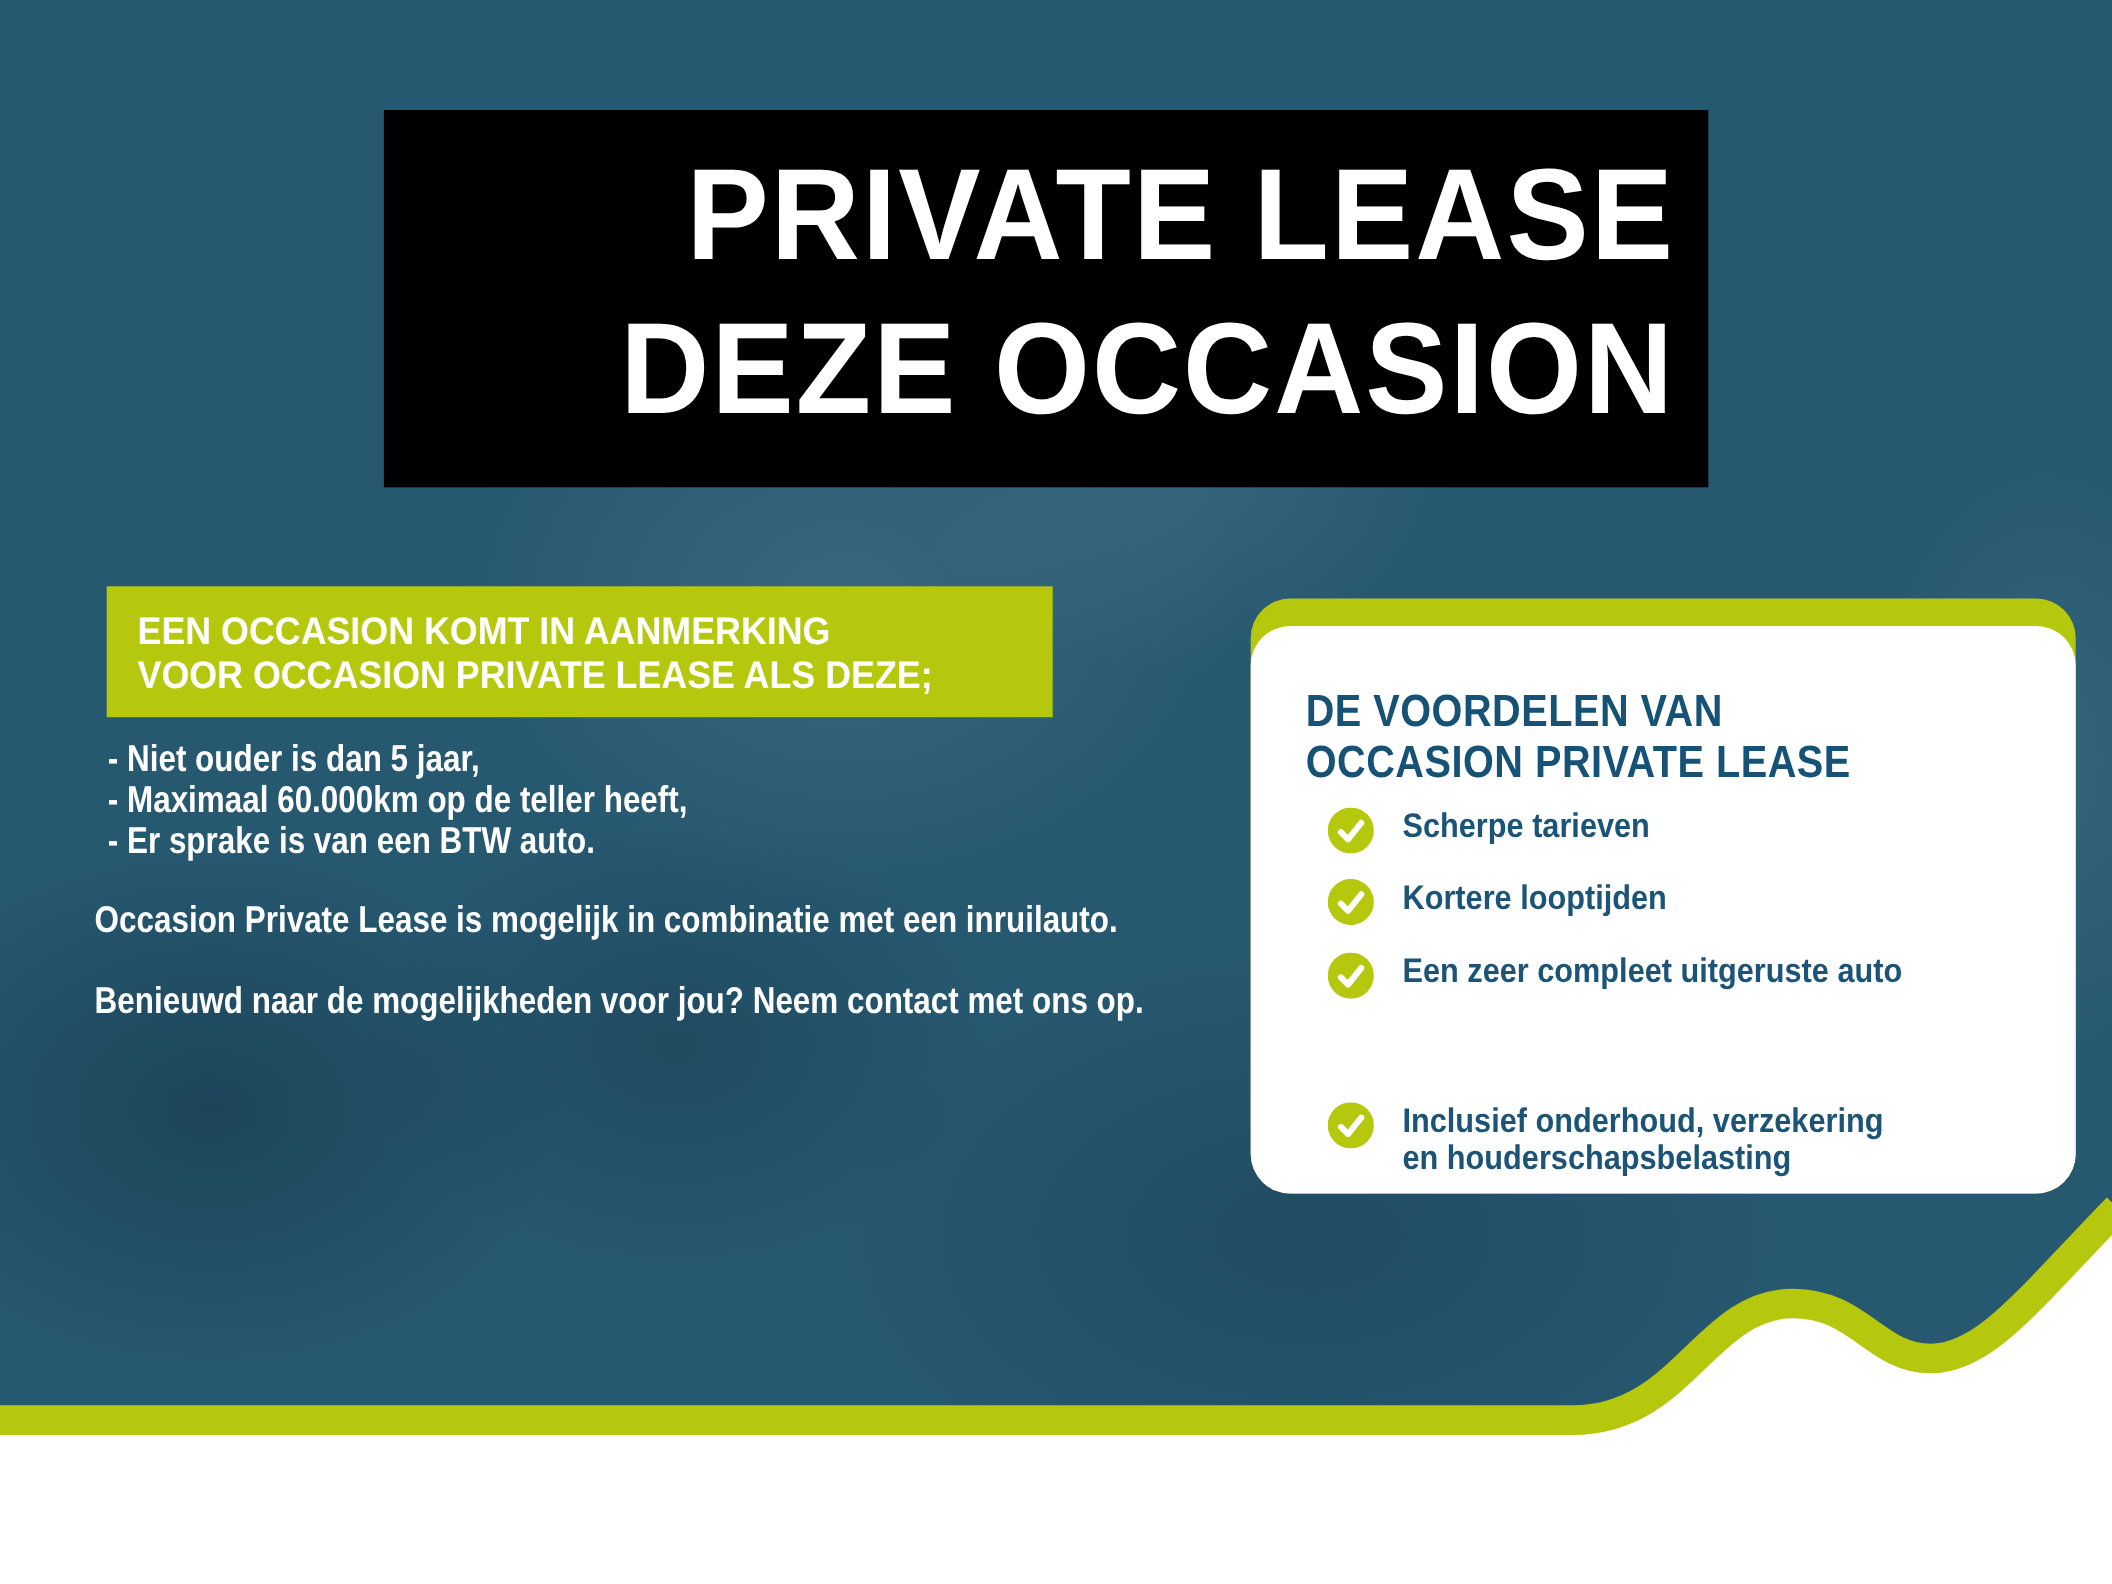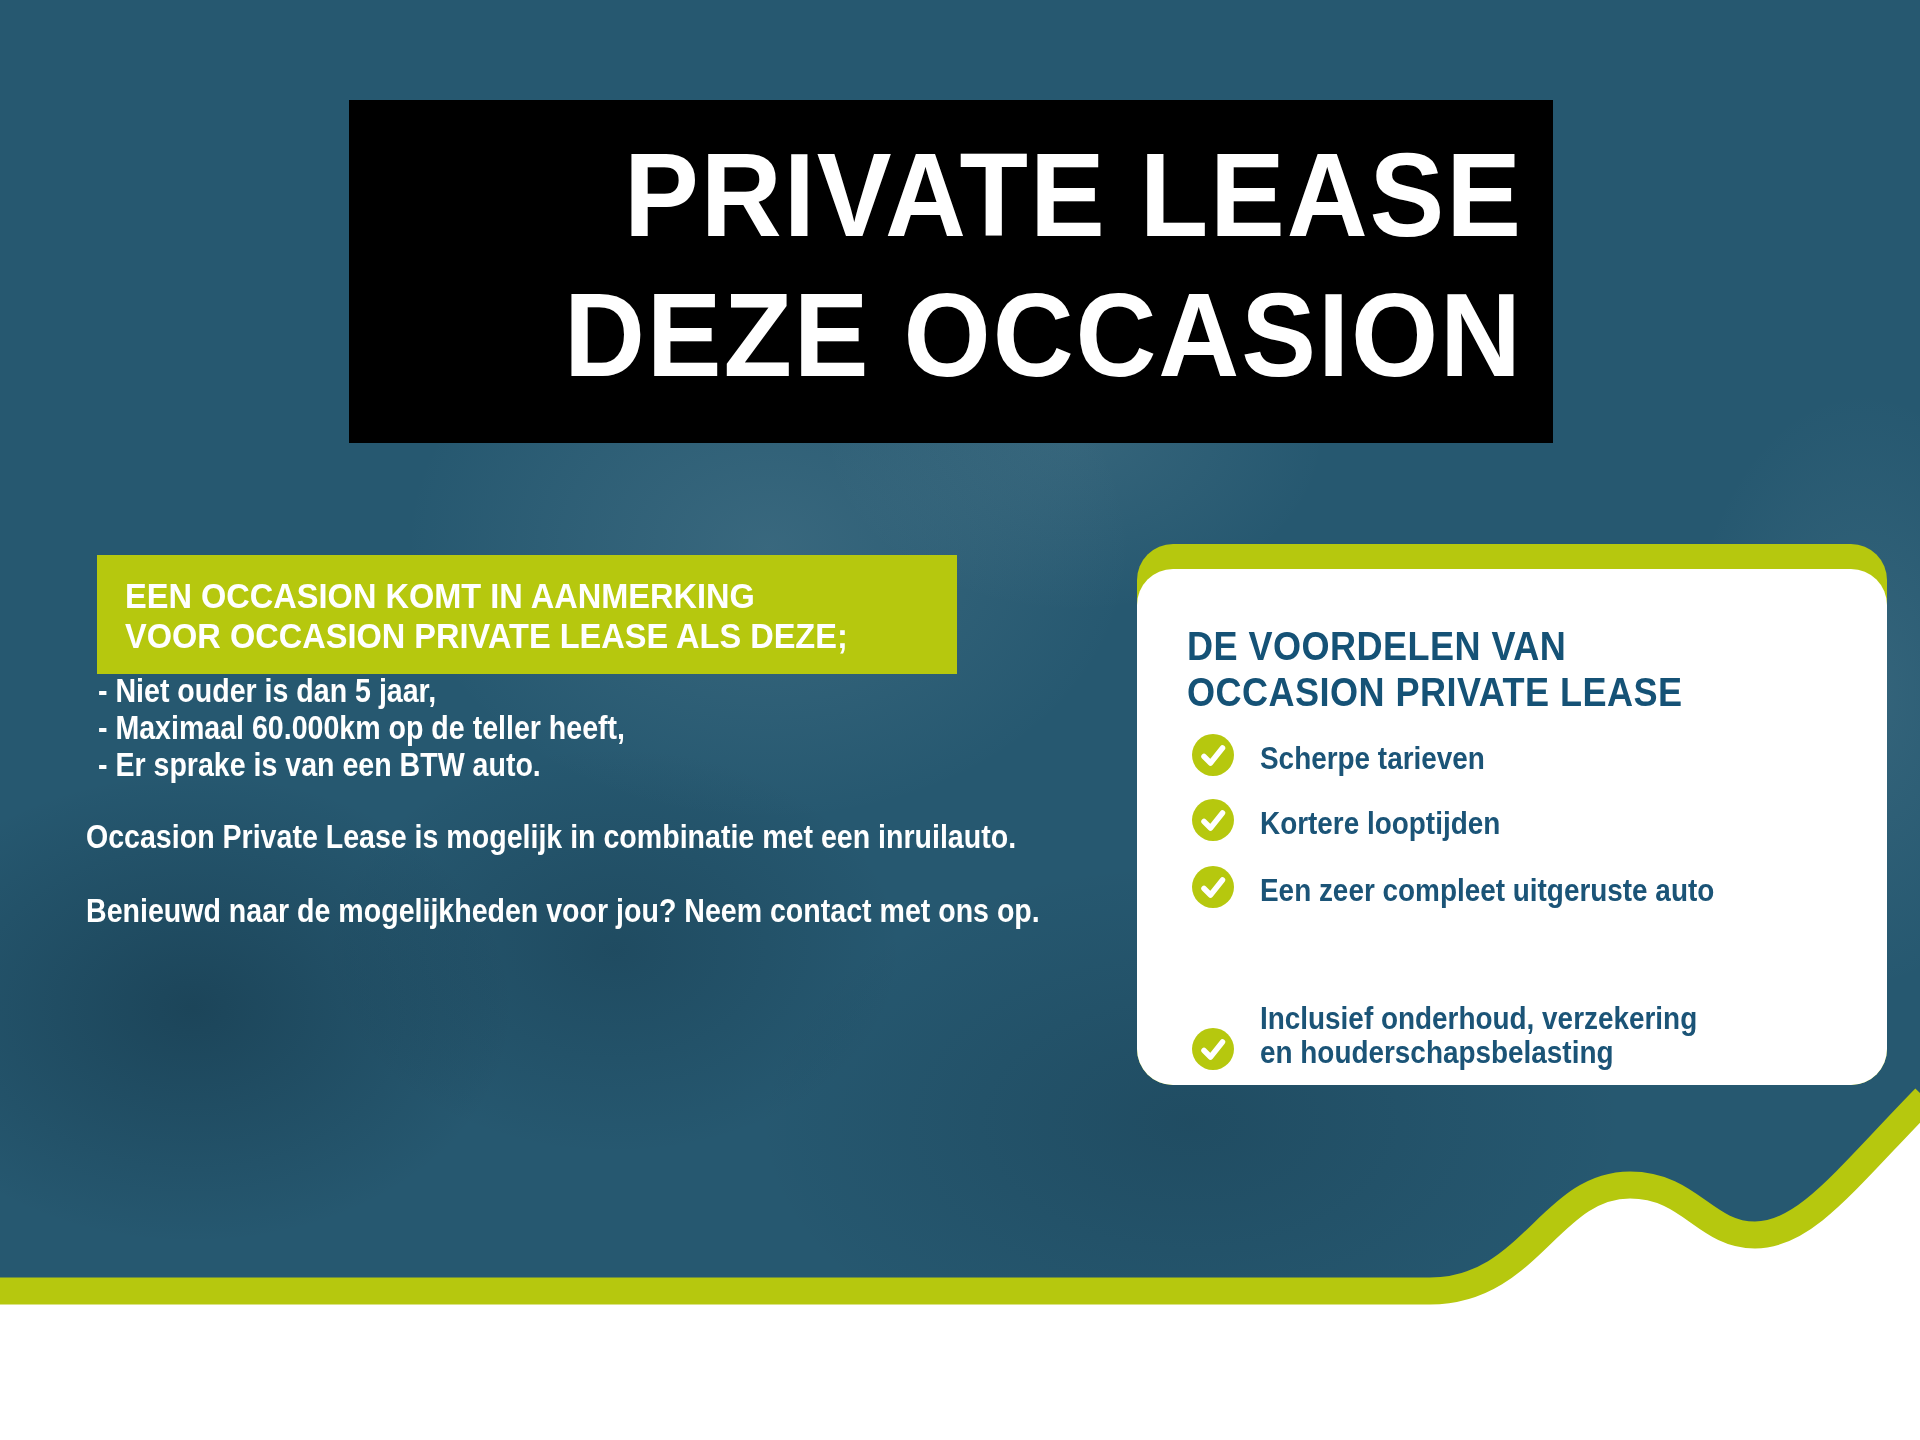--- a/index.html
+++ b/index.html
@@ -34,21 +34,21 @@
     transform: scaleX(0.95); transform-origin: 50% 0;
   }
   .title-line {
     font-size: 118px; line-height: 140px; font-weight: bold;
     letter-spacing: 2px; color: #ffffff; white-space: nowrap;
   }
 
   
   .elig-banner {
     position: absolute; left: 97px; top: 533px; width: 860px; height: 119px;
-    background: #B6C80E; box-sizing: border-box; padding: 21px 0 0 28px; margin-top: 22px;
+    background: #B6C80E; box-sizing: border-box; padding: 21px 0 0 28px;
   }
   .elig-banner .b-line {
     font-size: 35px; line-height: 40px; font-weight: bold; color: #ffffff;
     white-space: nowrap; transform: scaleX(0.93); transform-origin: 0 0;
   }
 
   
   .bullets {
     position: absolute; left: 98px; top: 672px;
     font-size: 34px; line-height: 37px; font-weight: bold; color: #ffffff;
@@ -73,22 +73,22 @@
   }
   .card-title {
     position: absolute; left: 50px; top: 54px;
     transform: scaleX(0.88); transform-origin: 0 0; white-space: nowrap;
   }
   .card-title .t-line {
     font-size: 41px; line-height: 46px; font-weight: bold;
     color: #155276; letter-spacing: 0.5px;
   }
   .benefit-row {
-    position: absolute; left: 55px; right: 20px;
-    display: flex; align-items: flex-end; gap: 26px;
+    position: absolute; left: 70px; right: 20px;
+    display: flex; align-items: flex-start; gap: 26px;
   }
   .benefit-row.r1 { top: 165px; } .benefit-row.r2 { top: 230px; }
   .benefit-row.r3 { top: 297px; } .benefit-row.r4 { top: 365px; }
   .benefit-row.r5 { top: 433px; }
   .check-badge { width: 42px; height: 42px; flex: 0 0 42px; }
   .benefit-text {
     font-size: 31px; line-height: 34px; font-weight: bold; color: #1B5477;
     white-space: pre-line; transform: scaleX(0.9); transform-origin: 0 50%;
   }
 

